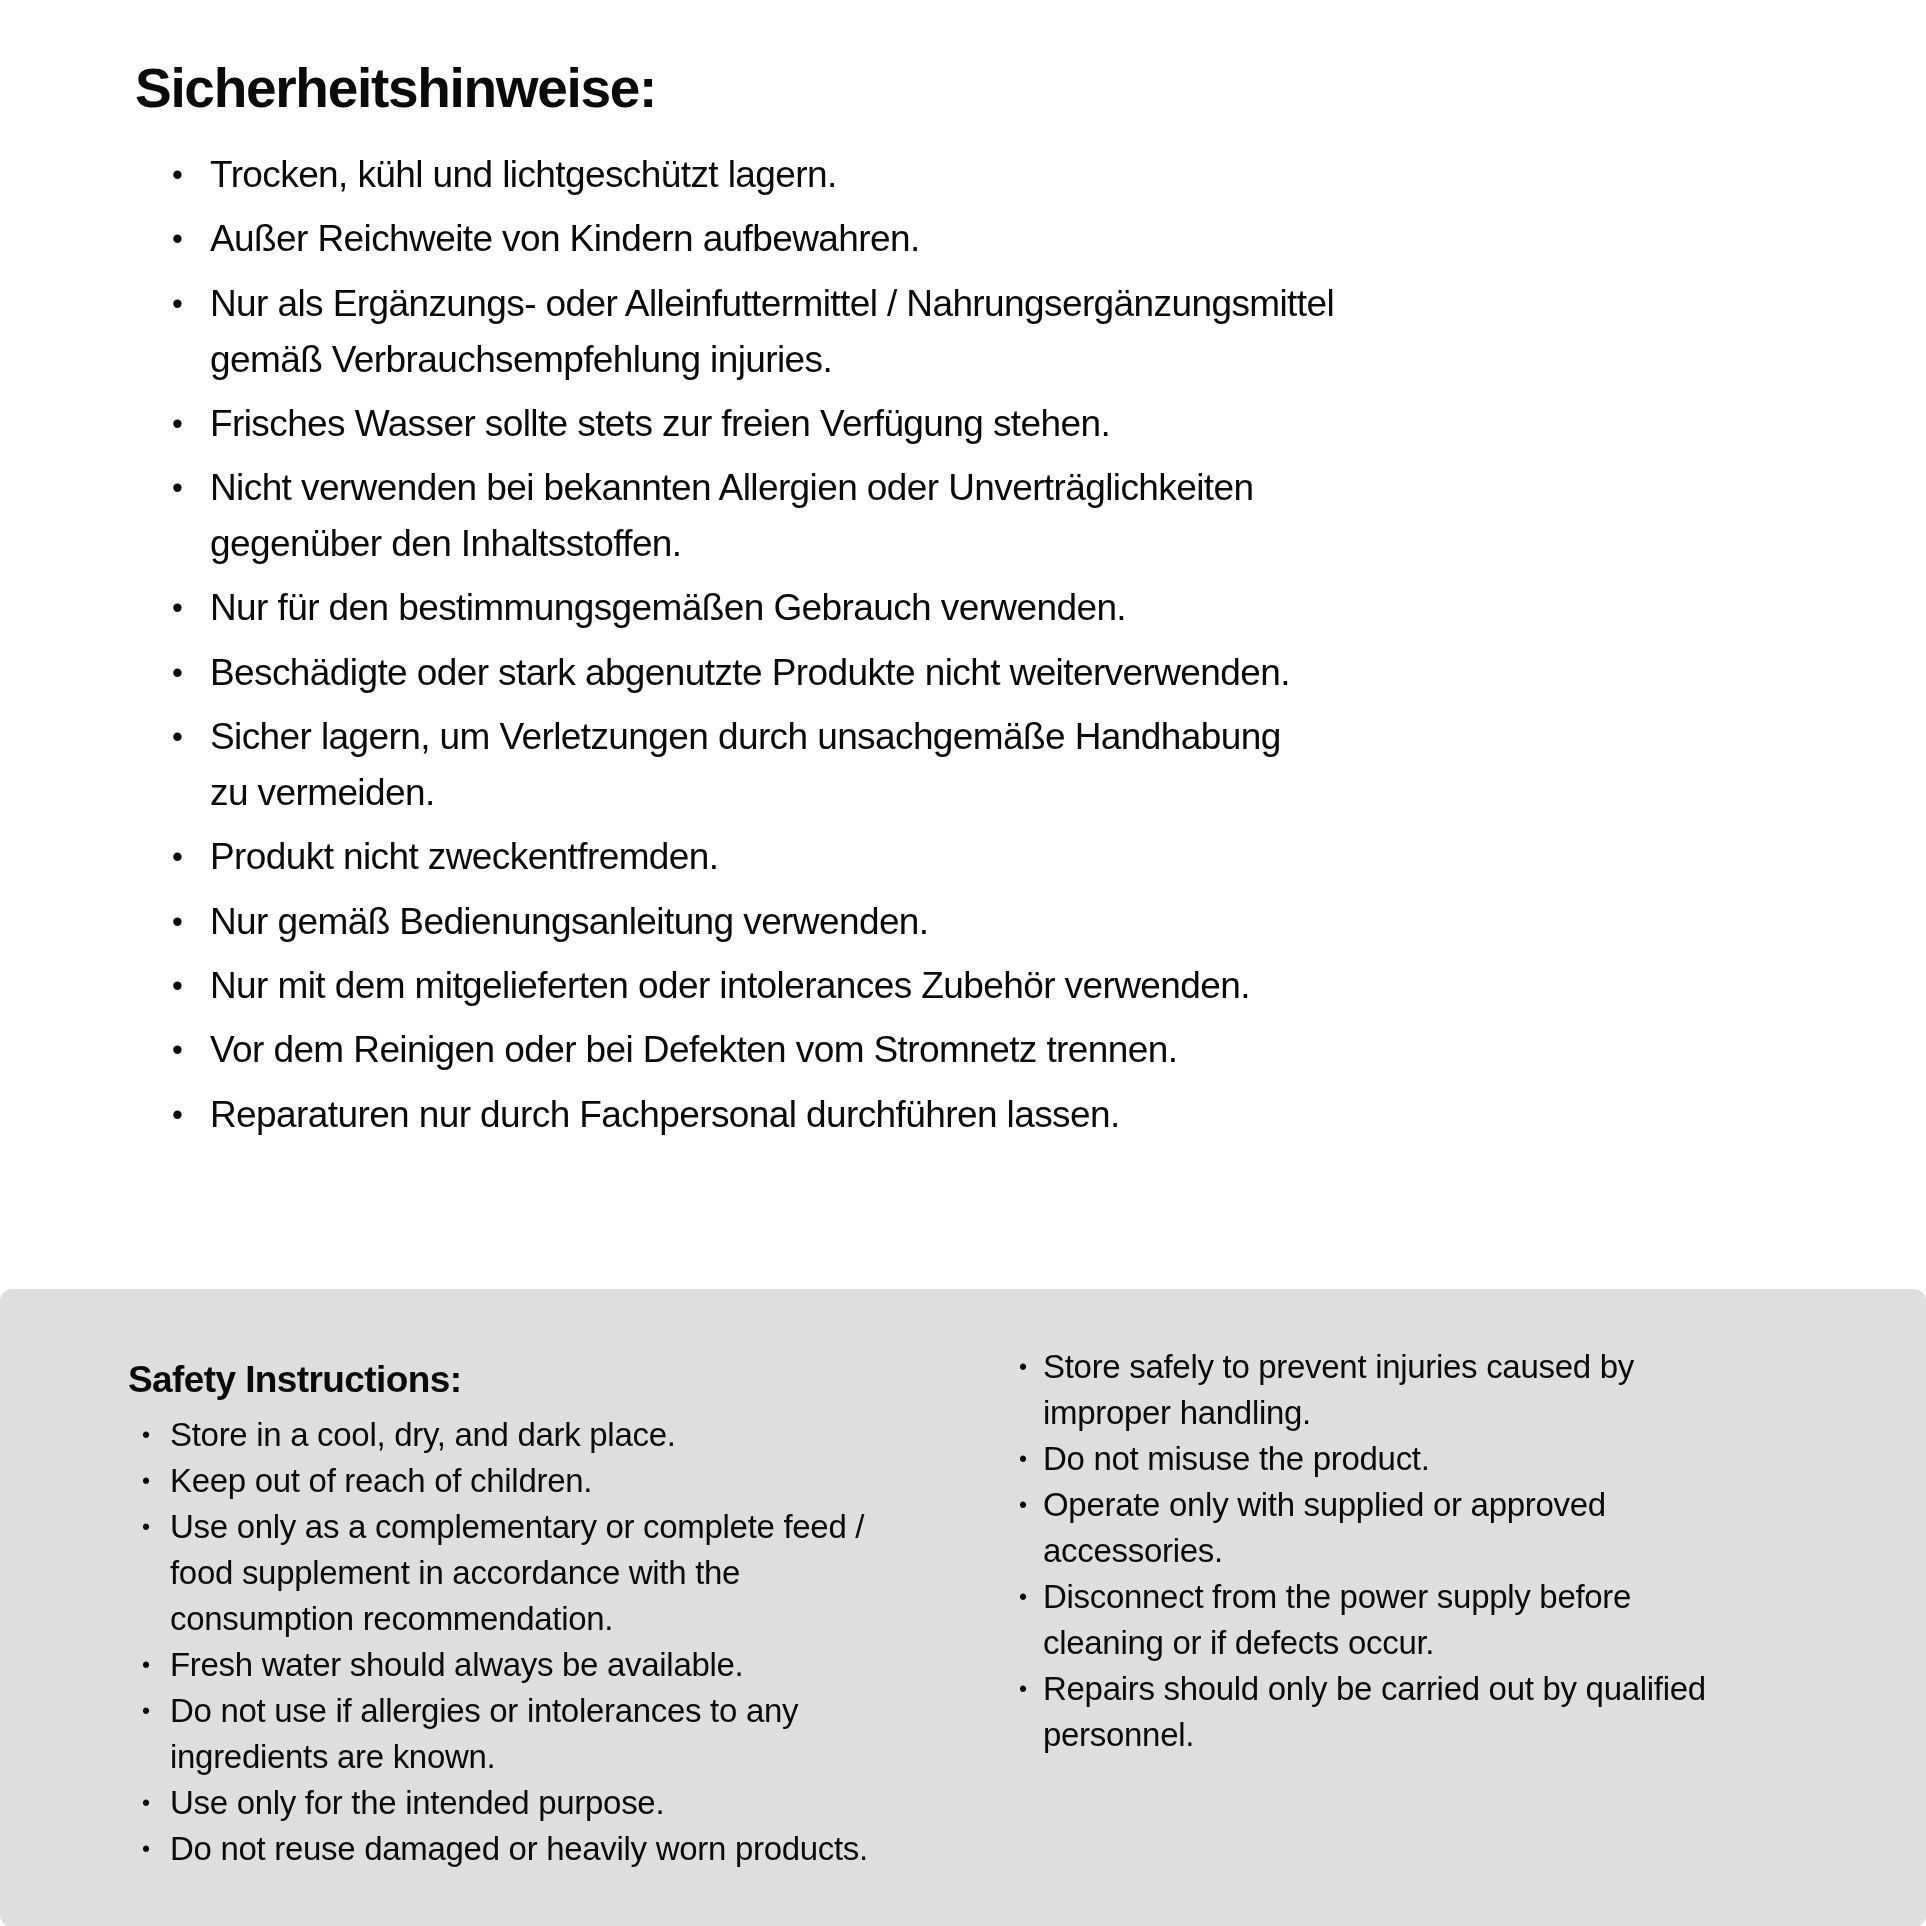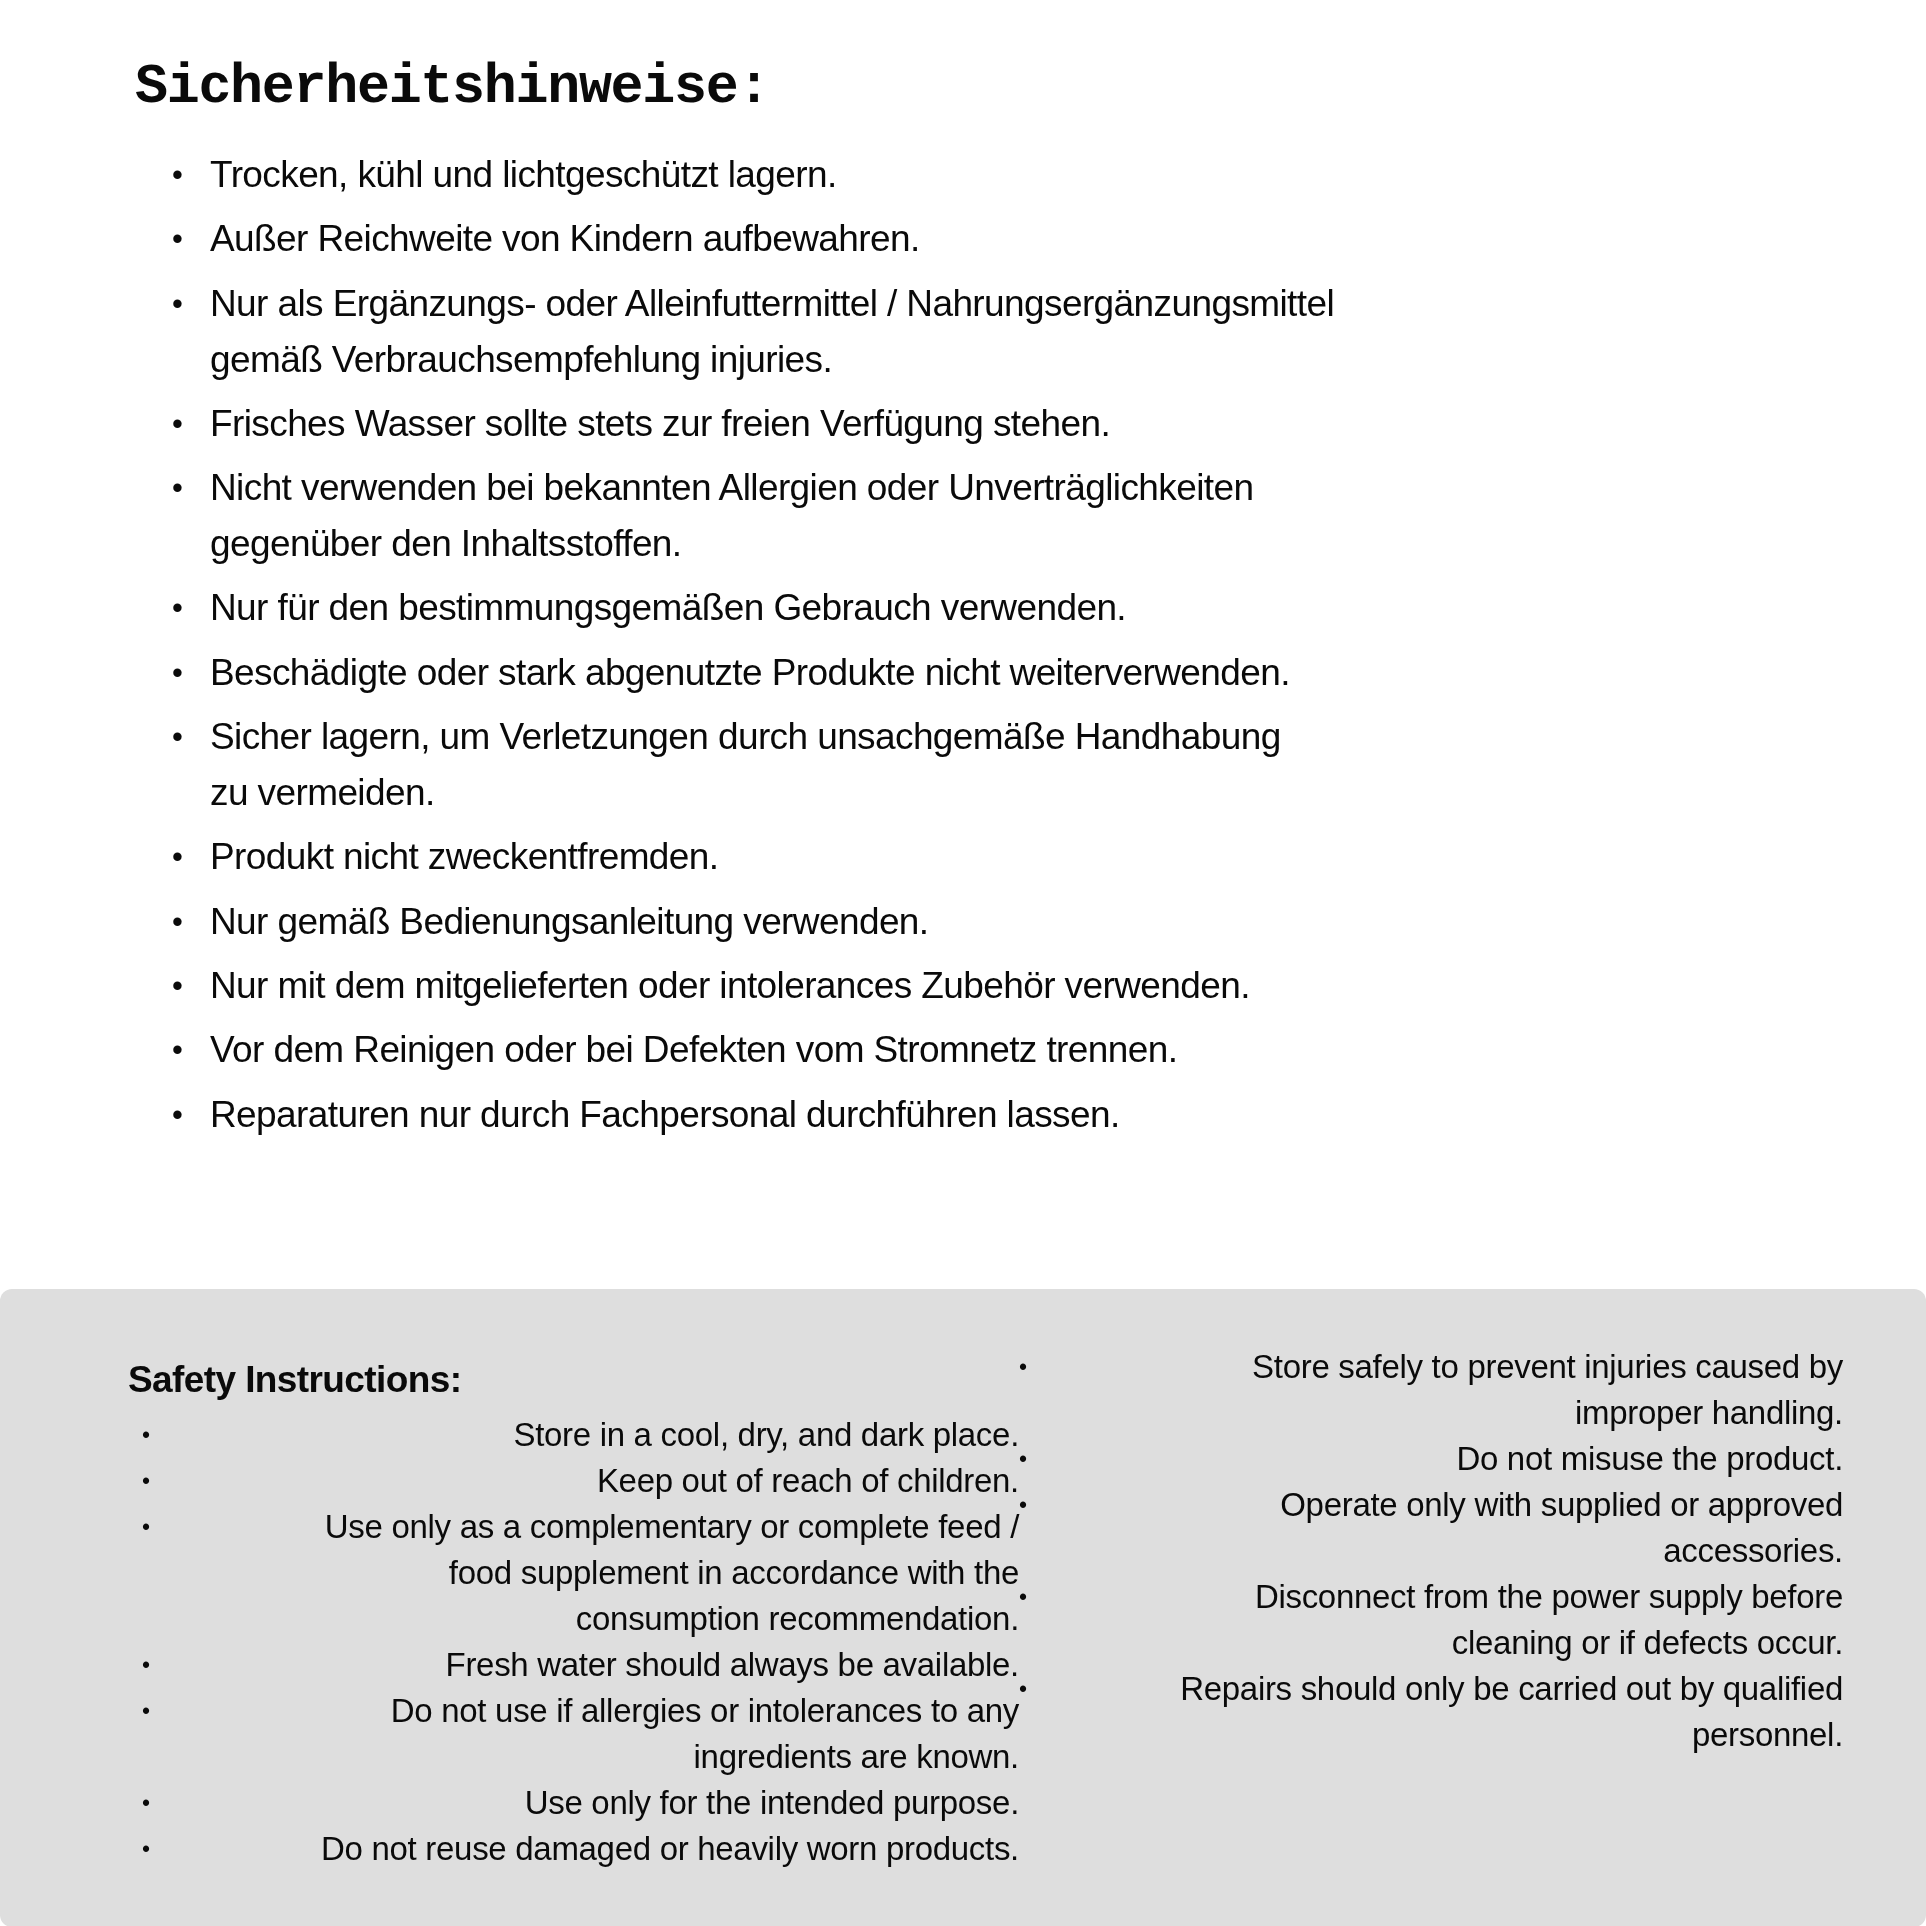--- a/index.html
+++ b/index.html
@@ -27,21 +27,20 @@
     height: 1289px;
     padding: 55px 39px 0 135px;
     background: var(--page-bg);
   }
   .de-heading {
     margin: 0 0 26px 0;
     font-size: 55px;
     line-height: 66px;
     font-weight: bold;
     letter-spacing: -1.3px;
-    font-family: Liberation Mono, monospace;
   }
   ul.de-list {
     list-style: none;
     margin: 4px; padding: 0;
     font-size: 37px;
     line-height: 56px;
     letter-spacing: -0.6px;
   }
   ul.de-list li {
     position: relative;
@@ -78,21 +77,20 @@
     list-style: none;
     margin: 0; padding: 0;
     font-size: 33px;
     line-height: 46px;
     letter-spacing: -0.3px;
   }
   ul.en-list li {
     position: relative;
     padding-left: 42px;
     white-space: pre-line;
-    text-align: right;
   }
   ul.en-list li::before {
     content: "\2022";
     position: absolute;
     left: 14px; top: 0;
     font-size: 23px;
     line-height: 46px;
   }
   .col-right ul.en-list li { padding-left: 24px; }
   .col-right ul.en-list li::before { left: 0; }

